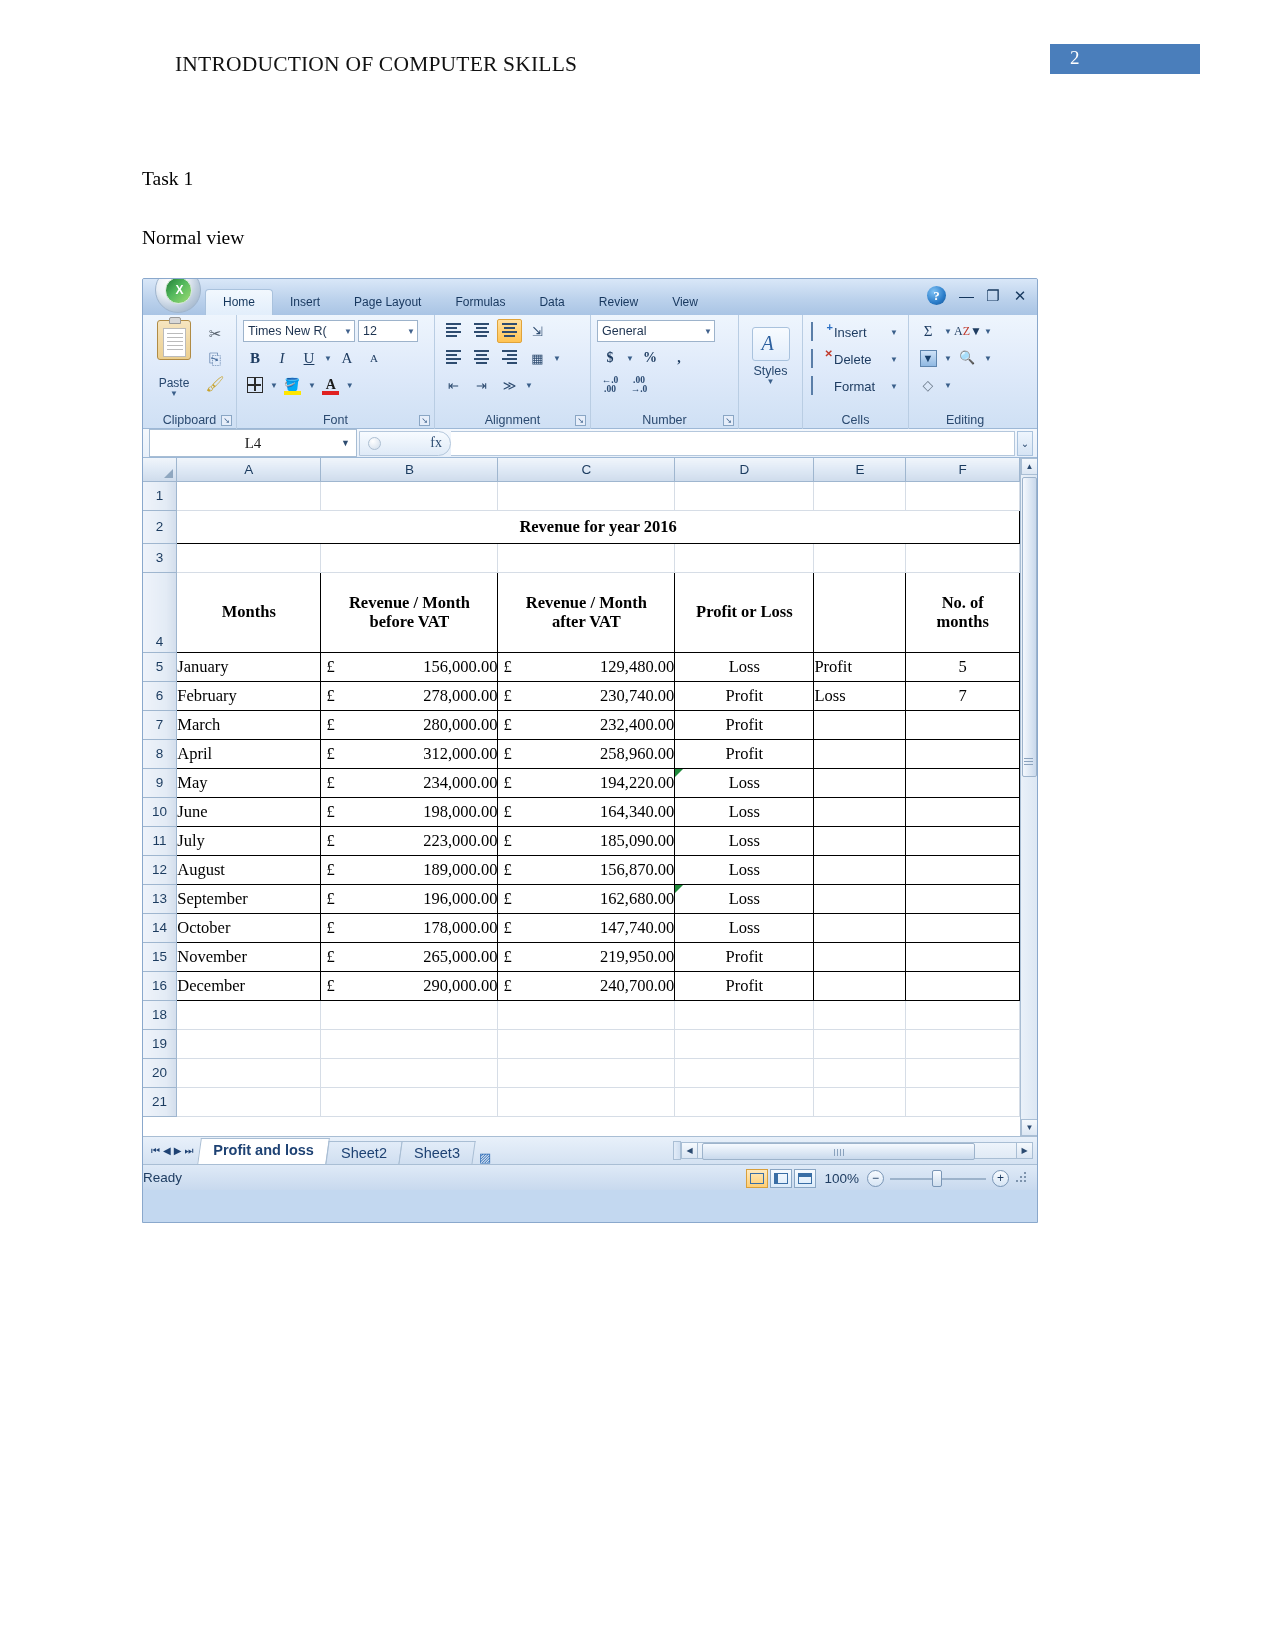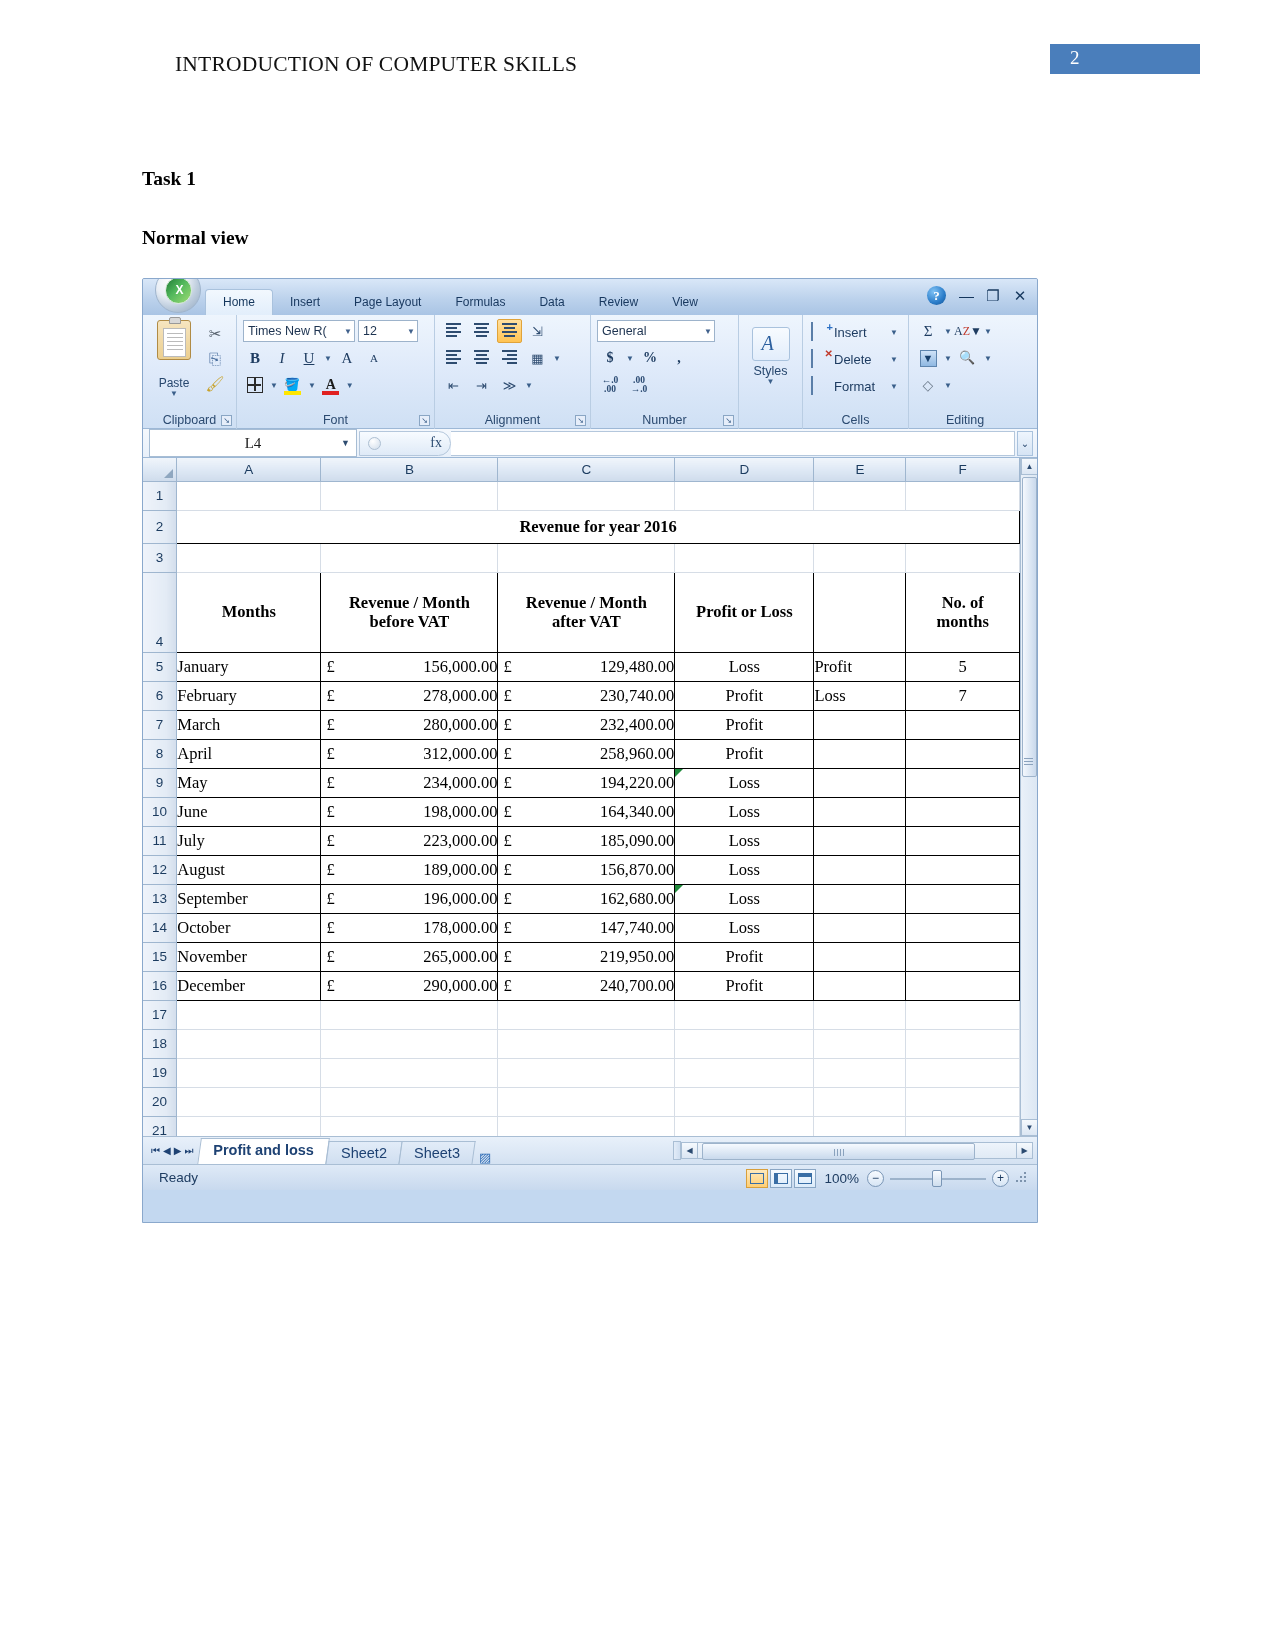--- a/index.html
+++ b/index.html
@@ -36,21 +36,21 @@
     left: 20px; top: 3px;
     color: #ffffff;
     font-size: 19px;
     font-family: "Liberation Serif", serif;
   }
 
   
   .heading {
     position: absolute;
     left: 142px;
-    font-weight: bold;
+    font-weight: normal;
     font-size: 19.5px;
     color: #000;
     font-family: "Liberation Serif", serif;
   }
   #task-heading { top: 168px; }
   #view-heading { top: 227px; }
 
   
   .excel-window {
     position: absolute;
@@ -557,21 +557,21 @@
   .hs-grip i { width:1px; height:7px; background:#8aa2bd; display:block; }
 
   
   .statusbar {
     position: relative;
     height: 26px;
     background: linear-gradient(to bottom, #dfeaf7 0%, #c8d9ee 100%);
     border-top: 1px solid #a9bed4;
     display: flex; align-items: center;
   }
-  .ready { padding-left: 16px; font-size: 13.5px; color: #1e3c61; font-family:"Liberation Sans", sans-serif; }
+  .ready { padding-left: 0; font-size: 13.5px; color: #1e3c61; font-family:"Liberation Sans", sans-serif; }
   .status-right {
     position: absolute;
     right: 8px; top: 0; height: 26px;
     display: flex; align-items: center; gap: 6px;
   }
   .viewbtns { display: flex; gap: 2px; }
   .vbtn {
     width: 22px; height: 19px;
     border: 1px solid #8aa6c4;
     background: linear-gradient(to bottom, #f7fbff, #dcebfa);
@@ -1120,29 +1120,20 @@
           <td class="cell c-cur bk">
             <span class="sym">£</span>
             <span class="amt">240,700.00</span>
           </td>
           <td class="cell c-mid bk">Profit</td>
           <td class="cell c-left bk"></td>
           <td class="cell c-mid bk"></td>
         </tr>
 
         <tr>
-          <td class="rowhdr">17</td>
-          <td class="cell"></td>
-              <td class="cell"></td>
-          <td class="cell"></td>
-              <td class="cell"></td>
-          <td class="cell"></td>
-              <td class="cell"></td>
-        </tr>
-        <tr>
           <td class="rowhdr">18</td>
           <td class="cell"></td>
               <td class="cell"></td>
           <td class="cell"></td>
               <td class="cell"></td>
           <td class="cell"></td>
               <td class="cell"></td>
         </tr>
         <tr>
           <td class="rowhdr">19</td>

